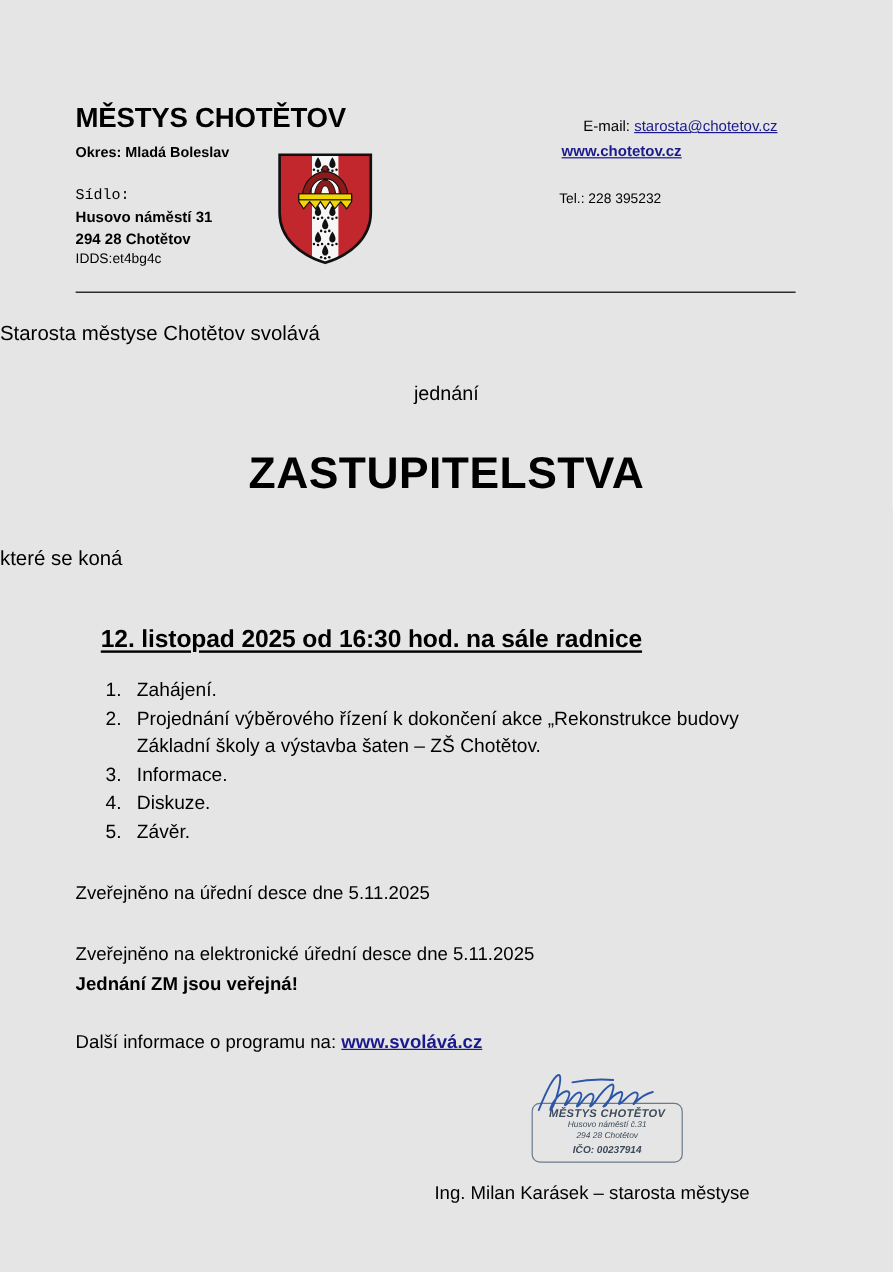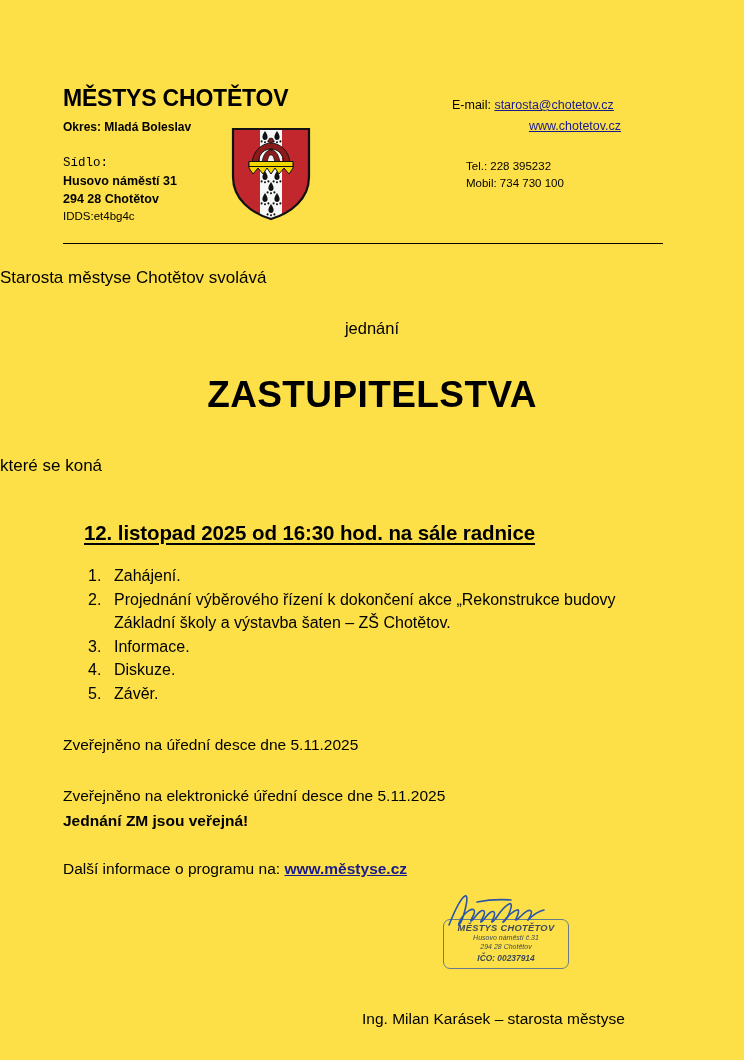--- a/index.html
+++ b/index.html
@@ -12,21 +12,21 @@
     height: 1060px;
     position: relative;
     font-family: "Liberation Sans", sans-serif;
     color: #000000;
     overflow: hidden;
   }
 
   .page {
     position: absolute;
     inset: 0;
-    background: #fde047;
+    background: #e5e5e5;
   }
 
   
   .header {
     position: absolute;
     left: 63px;
     top: 86px;
     width: 600px;
     height: 150px;
   }
@@ -64,35 +64,36 @@
 
   
   .contact {
     position: absolute;
     left: 452px;
     top: 96px;
     width: 230px;
   }
   .contact-line-email {
     font-size: 12.5px;
-    text-align: left;
+    text-align: center;
     line-height: 1.5;
     white-space: nowrap;
   }
   .contact-line-email .lbl { color: #000; }
   .link {
     color: #1a1a8c;
     text-decoration: underline;
   }
   .contact-www {
-    text-align: center;
+    text-align: left;
     font-size: 12.5px;
     line-height: 1.5;
     margin-top: 2px;
     padding-left: 16px;
+    font-weight: bold;
   }
   .contact-tel {
     margin-top: 22px;
     font-size: 11.5px;
     line-height: 1.52;
     padding-left: 14px;
   }
 
   
   .hrule {
@@ -251,21 +252,20 @@
     line-height: 1.3;
     margin-top: 1px;
   }
 
   .signoff {
     position: absolute;
     left: 362px;
     top: 986px;
     font-size: 15.5px;
     white-space: nowrap;
-    margin-top: 24px;
   }
 </style>
 </head>
 <body>
 
 <div class="page">
 
   <div class="header">
     <div class="org-title">MĚSTYS CHOTĚTOV</div>
     <div class="org-district">Okres: Mladá Boleslav</div>
@@ -326,21 +326,20 @@
   <div class="contact">
     <div class="contact-line-email">
       <span class="lbl">E-mail:</span>
       <a class="link" href="#">starosta@chotetov.cz</a>
     </div>
     <div class="contact-www">
       <a class="link" href="#">www.chotetov.cz</a>
     </div>
     <div class="contact-tel">
       <div>Tel.: 228 395232</div>
-      <div>Mobil: 734 730 100</div>
     </div>
   </div>
 
   <div class="hrule"></div>
 
   <div class="intro1">Starosta městyse Chotětov svolává</div>
   <div class="intro2">jednání</div>
   <div class="headline">ZASTUPITELSTVA</div>
   <div class="intro3">které se koná</div>
   <div class="datetime">12. listopad 2025 od 16:30 hod. na sále radnice</div>
@@ -367,21 +366,21 @@
       <span>Závěr.</span>
     </li>
   </ul>
 
   <div class="notice1">Zveřejněno na úřední desce dne 5.11.2025</div>
   <div class="notice2">Zveřejněno na elektronické úřední desce dne 5.11.2025</div>
   <div class="notice3">Jednání ZM jsou veřejná!</div>
 
   <div class="moreinfo">
     <span>Další informace o programu na:</span>
-    <a class="link" href="#">www.městyse.cz</a>
+    <a class="link" href="#">www.svolává.cz</a>
   </div>
 
   <div class="stamp-wrap">
     <svg class="signature" viewBox="0 0 120 36" xmlns="http://www.w3.org/2000/svg">
       <g fill="none" stroke="#2b56a8" stroke-width="1.6" stroke-linecap="round" stroke-linejoin="round">
         <path d="M6,33 C12,18 18,6 22,4 C25,3 24,10 22,18 C20,26 17,32 16,33 C15,34 16,29 20,24 C24,19 29,16 31,18 C33,20 29,26 28,28 C27,30 29,29 32,25 C35,21 39,17 41,19 C43,21 39,27 38,29 C37,31 39,30 42,26 C45,22 49,18 51,20 C53,22 50,27 49,29 C48,31 50,30 53,26"></path>
         <path d="M53,26 C57,20 62,14 66,12 C70,10 68,18 65,24 C63,28 61,30 60,30"></path>
         <path d="M60,30 C64,25 70,19 74,18 C77,17 75,23 73,27 C72,29 74,28 78,24 C82,20 86,17 88,19 C90,21 86,26 85,28"></path>
         <path d="M85,28 C89,24 96,19 101,18"></path>
         <path d="M34,10 C44,8 56,7 68,8"></path>

